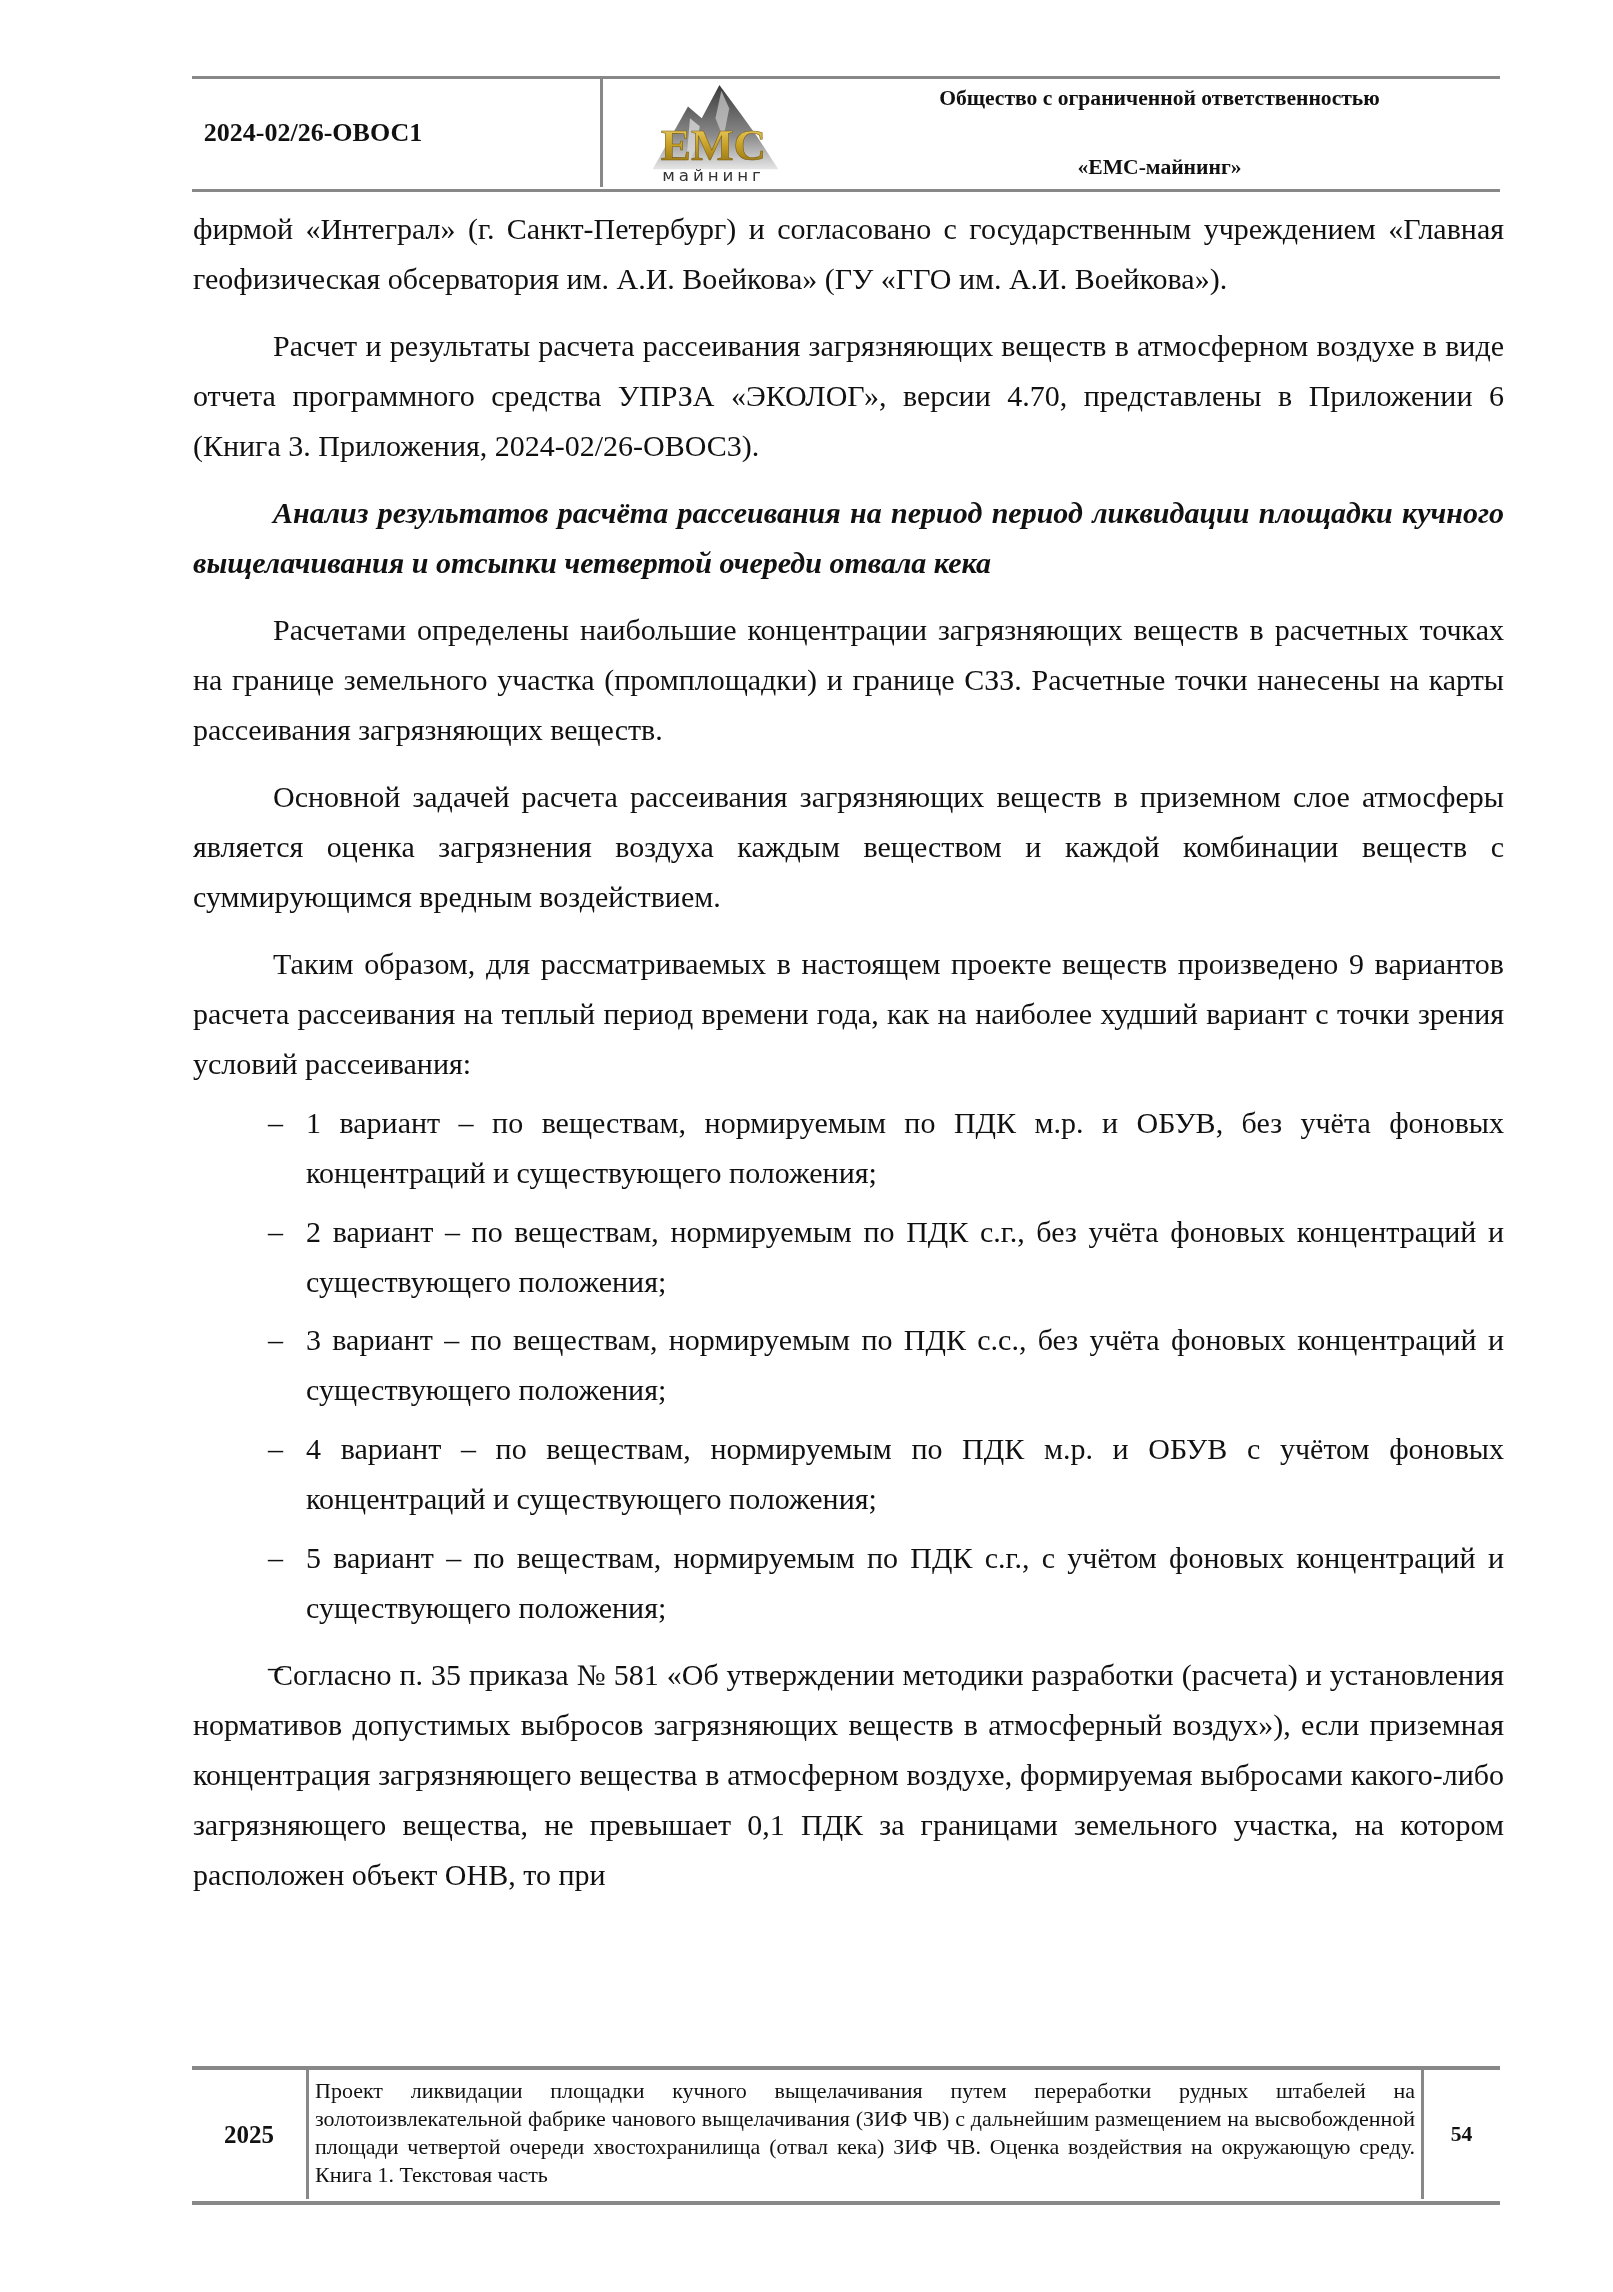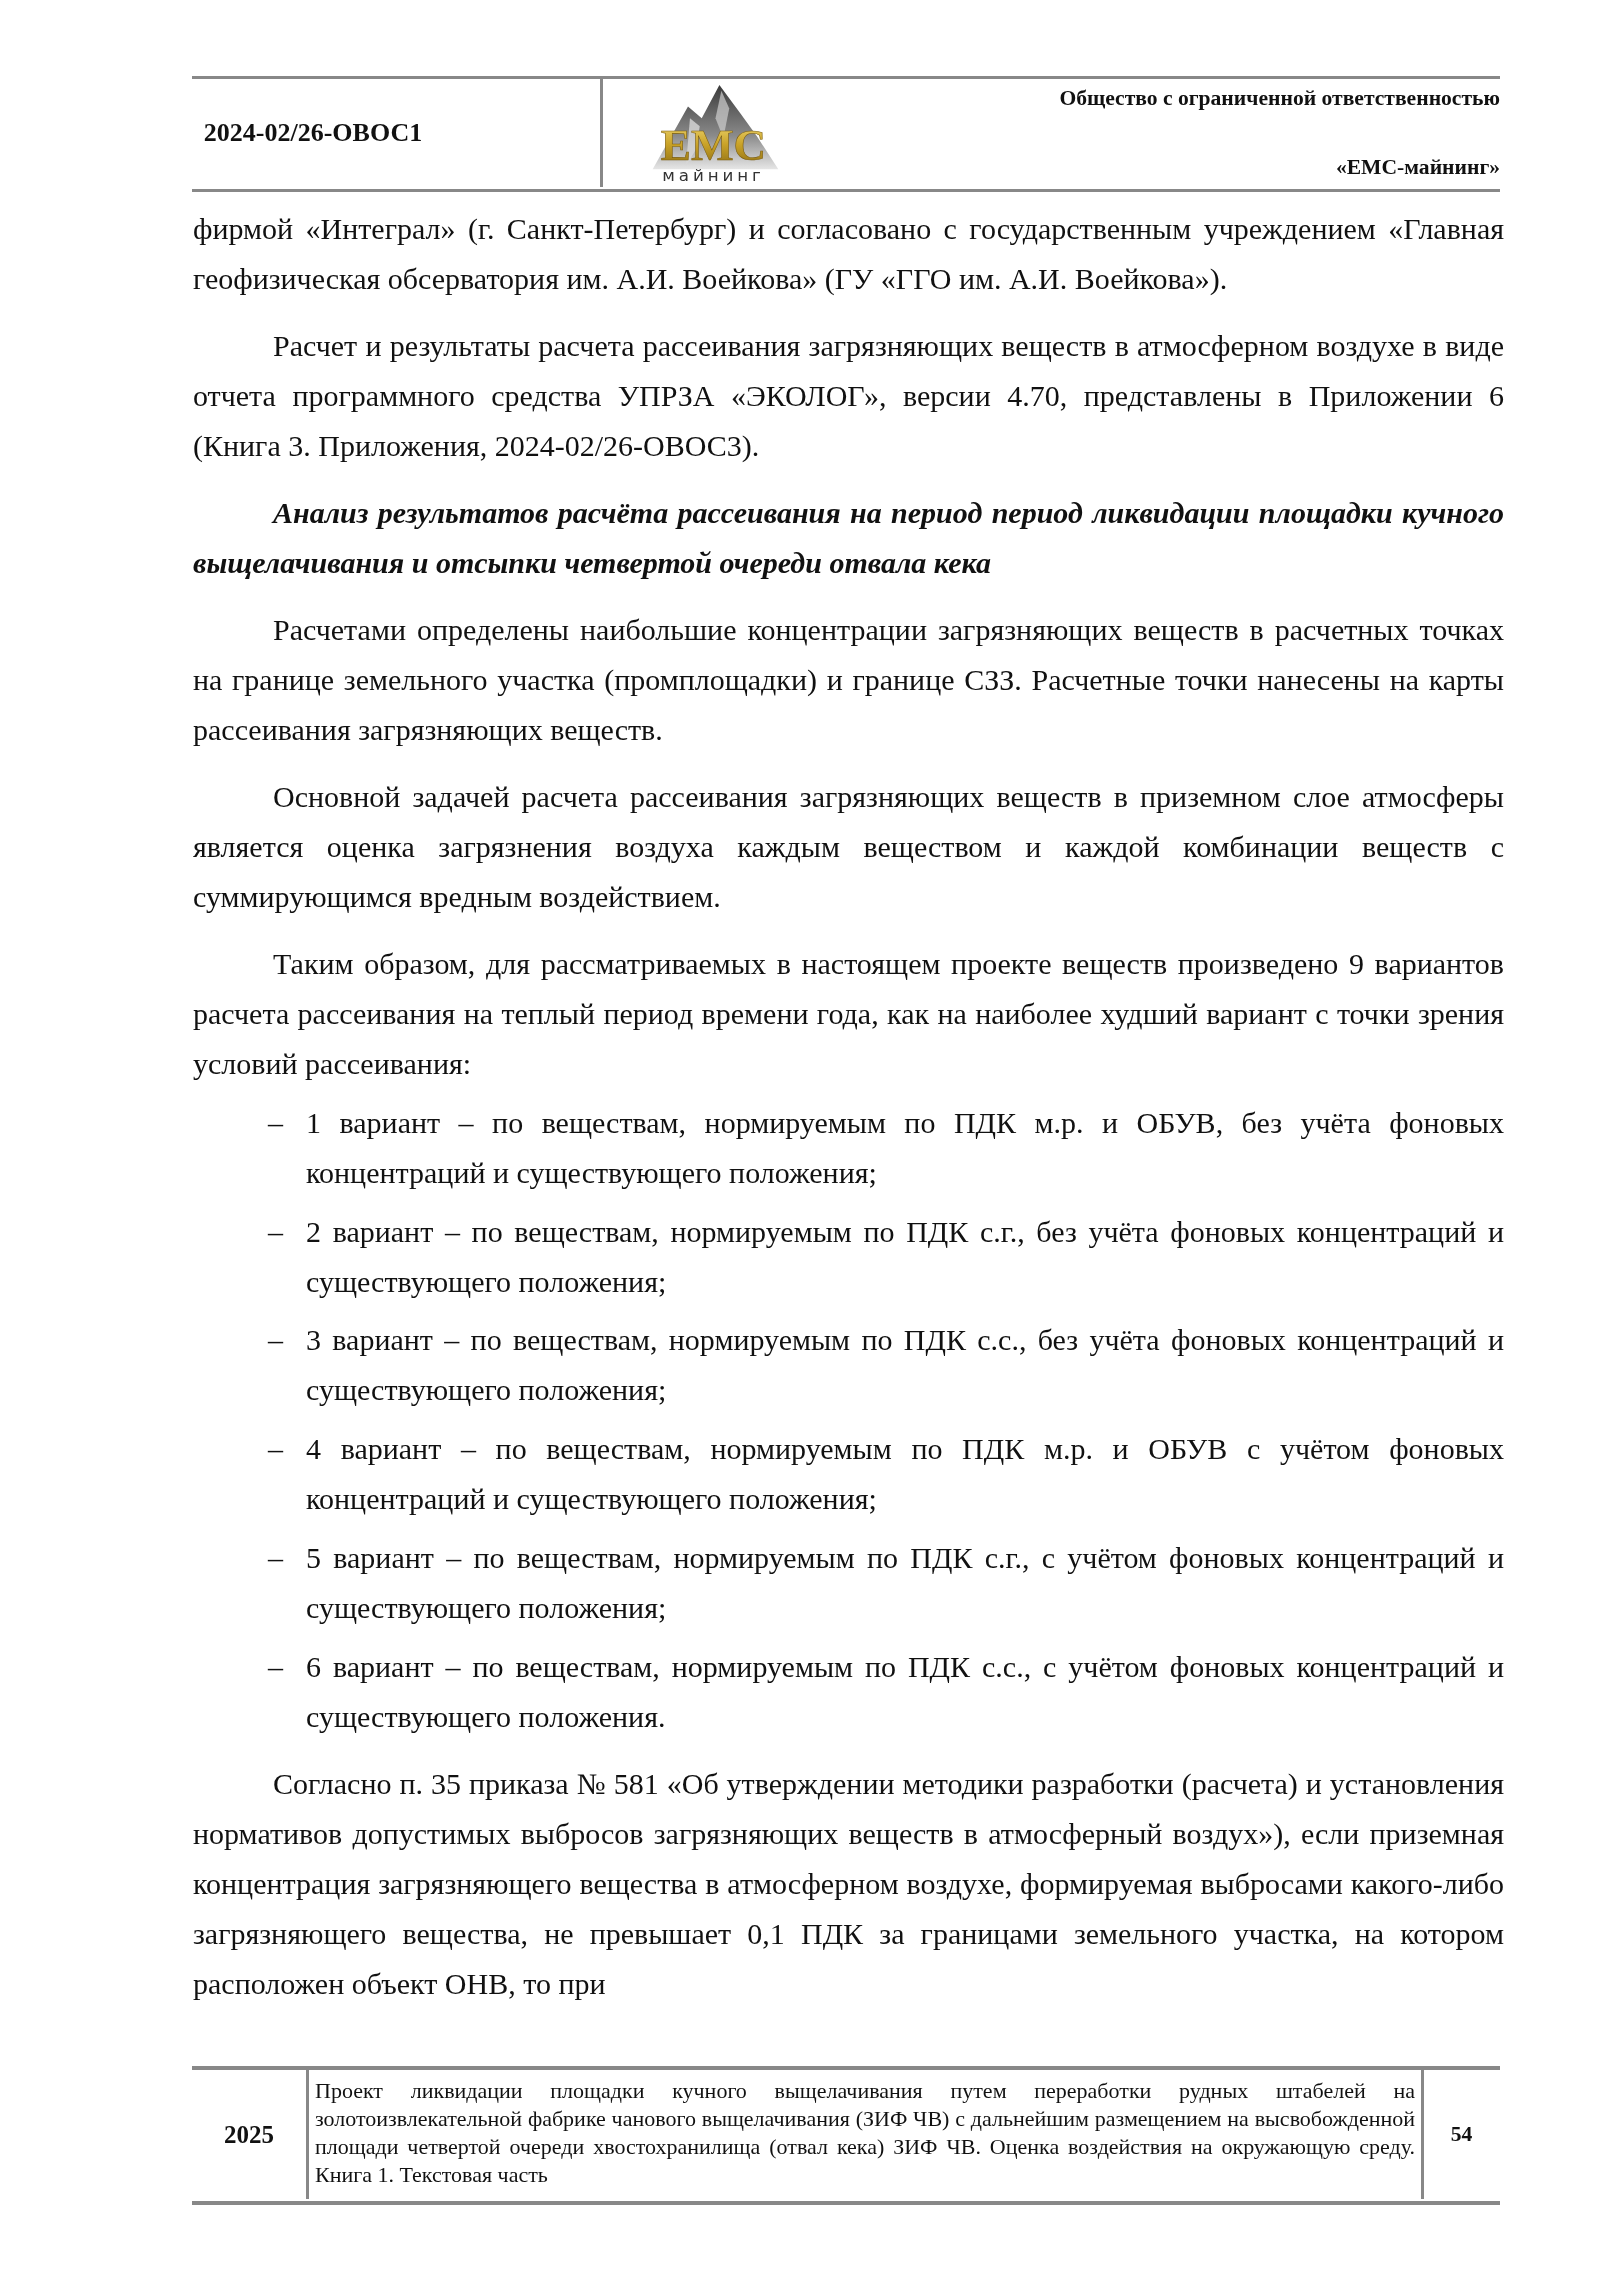--- a/index.html
+++ b/index.html
@@ -53,21 +53,21 @@
   }
   .header .company {
     position: absolute;
     left: 627px;
     right: 0;
     top: 0;
     height: 108px;
     display: flex;
     flex-direction: column;
     justify-content: center;
-    align-items: flex-end;
+    align-items: center;
     text-align: center;
     font-weight: bold;
     font-size: 21.6px;
     line-height: 29px;
     gap: 40px;
   }
   
   .content {
     position: absolute;
     left: 193px;
@@ -206,21 +206,21 @@
   <p class="indent gap heading">Анализ результатов расчёта рассеивания на период период ликвидации площадки кучного выщелачивания и отсыпки четвертой очереди отвала кека</p>
   <p class="indent gap">Расчетами определены наибольшие концентрации загрязняющих веществ в расчетных точках на границе земельного участка (промплощадки) и границе СЗЗ. Расчетные точки нанесены на карты рассеивания загрязняющих веществ.</p>
   <p class="indent gap">Основной задачей расчета рассеивания загрязняющих веществ в приземном слое атмосферы является оценка загрязнения воздуха каждым веществом и каждой комбинации веществ с суммирующимся вредным воздействием.</p>
   <p class="indent gap">Таким образом, для рассматриваемых в настоящем проекте веществ произведено 9 вариантов расчета рассеивания на теплый период времени года, как на наиболее худший вариант с точки зрения условий рассеивания:</p>
   <ul class="variants">
     <li><span class="dash">–</span><span>1 вариант – по веществам, нормируемым по ПДК м.р. и ОБУВ, без учёта фоновых концентраций и существующего положения;</span></li>
     <li><span class="dash">–</span><span>2 вариант – по веществам, нормируемым по ПДК с.г., без учёта фоновых концентраций и существующего положения;</span></li>
     <li><span class="dash">–</span><span>3 вариант – по веществам, нормируемым по ПДК с.с., без учёта фоновых концентраций и существующего положения;</span></li>
     <li><span class="dash">–</span><span>4 вариант – по веществам, нормируемым по ПДК м.р. и ОБУВ с учётом фоновых концентраций и существующего положения;</span></li>
     <li><span class="dash">–</span><span>5 вариант – по веществам, нормируемым по ПДК с.г., с учётом фоновых концентраций и существующего положения;</span></li>
-    <li><span class="dash">–</span><span>6 вариант – по веществам, нормируемым по ПДК с.с., с учётом фоновых концентраций и существующего положения.</span></li>
+    <li><span class="dash">–</span></li>
   </ul>
   <p class="indent gap">Согласно п. 35 приказа № 581 «Об утверждении методики разработки (расчета) и установления нормативов допустимых выбросов загрязняющих веществ в атмосферный воздух»), если приземная концентрация загрязняющего вещества в атмосферном воздухе, формируемая выбросами какого-либо загрязняющего вещества, не превышает 0,1 ПДК за границами земельного участка, на котором расположен объект ОНВ, то при</p>
 </div>
 
 <div class="footer">
   <div class="year">2025</div>
   <div class="vline-left"></div>
   <div class="description">Проект ликвидации площадки кучного выщелачивания путем переработки рудных штабелей на золотоизвлекательной фабрике чанового выщелачивания (ЗИФ ЧВ) с дальнейшим размещением на высвобожденной площади четвертой очереди хвостохранилища (отвал кека) ЗИФ ЧВ. Оценка воздействия на окружающую среду. Книга 1. Текстовая часть</div>
   <div class="vline-right"></div>
   <div class="page-num">54</div>

